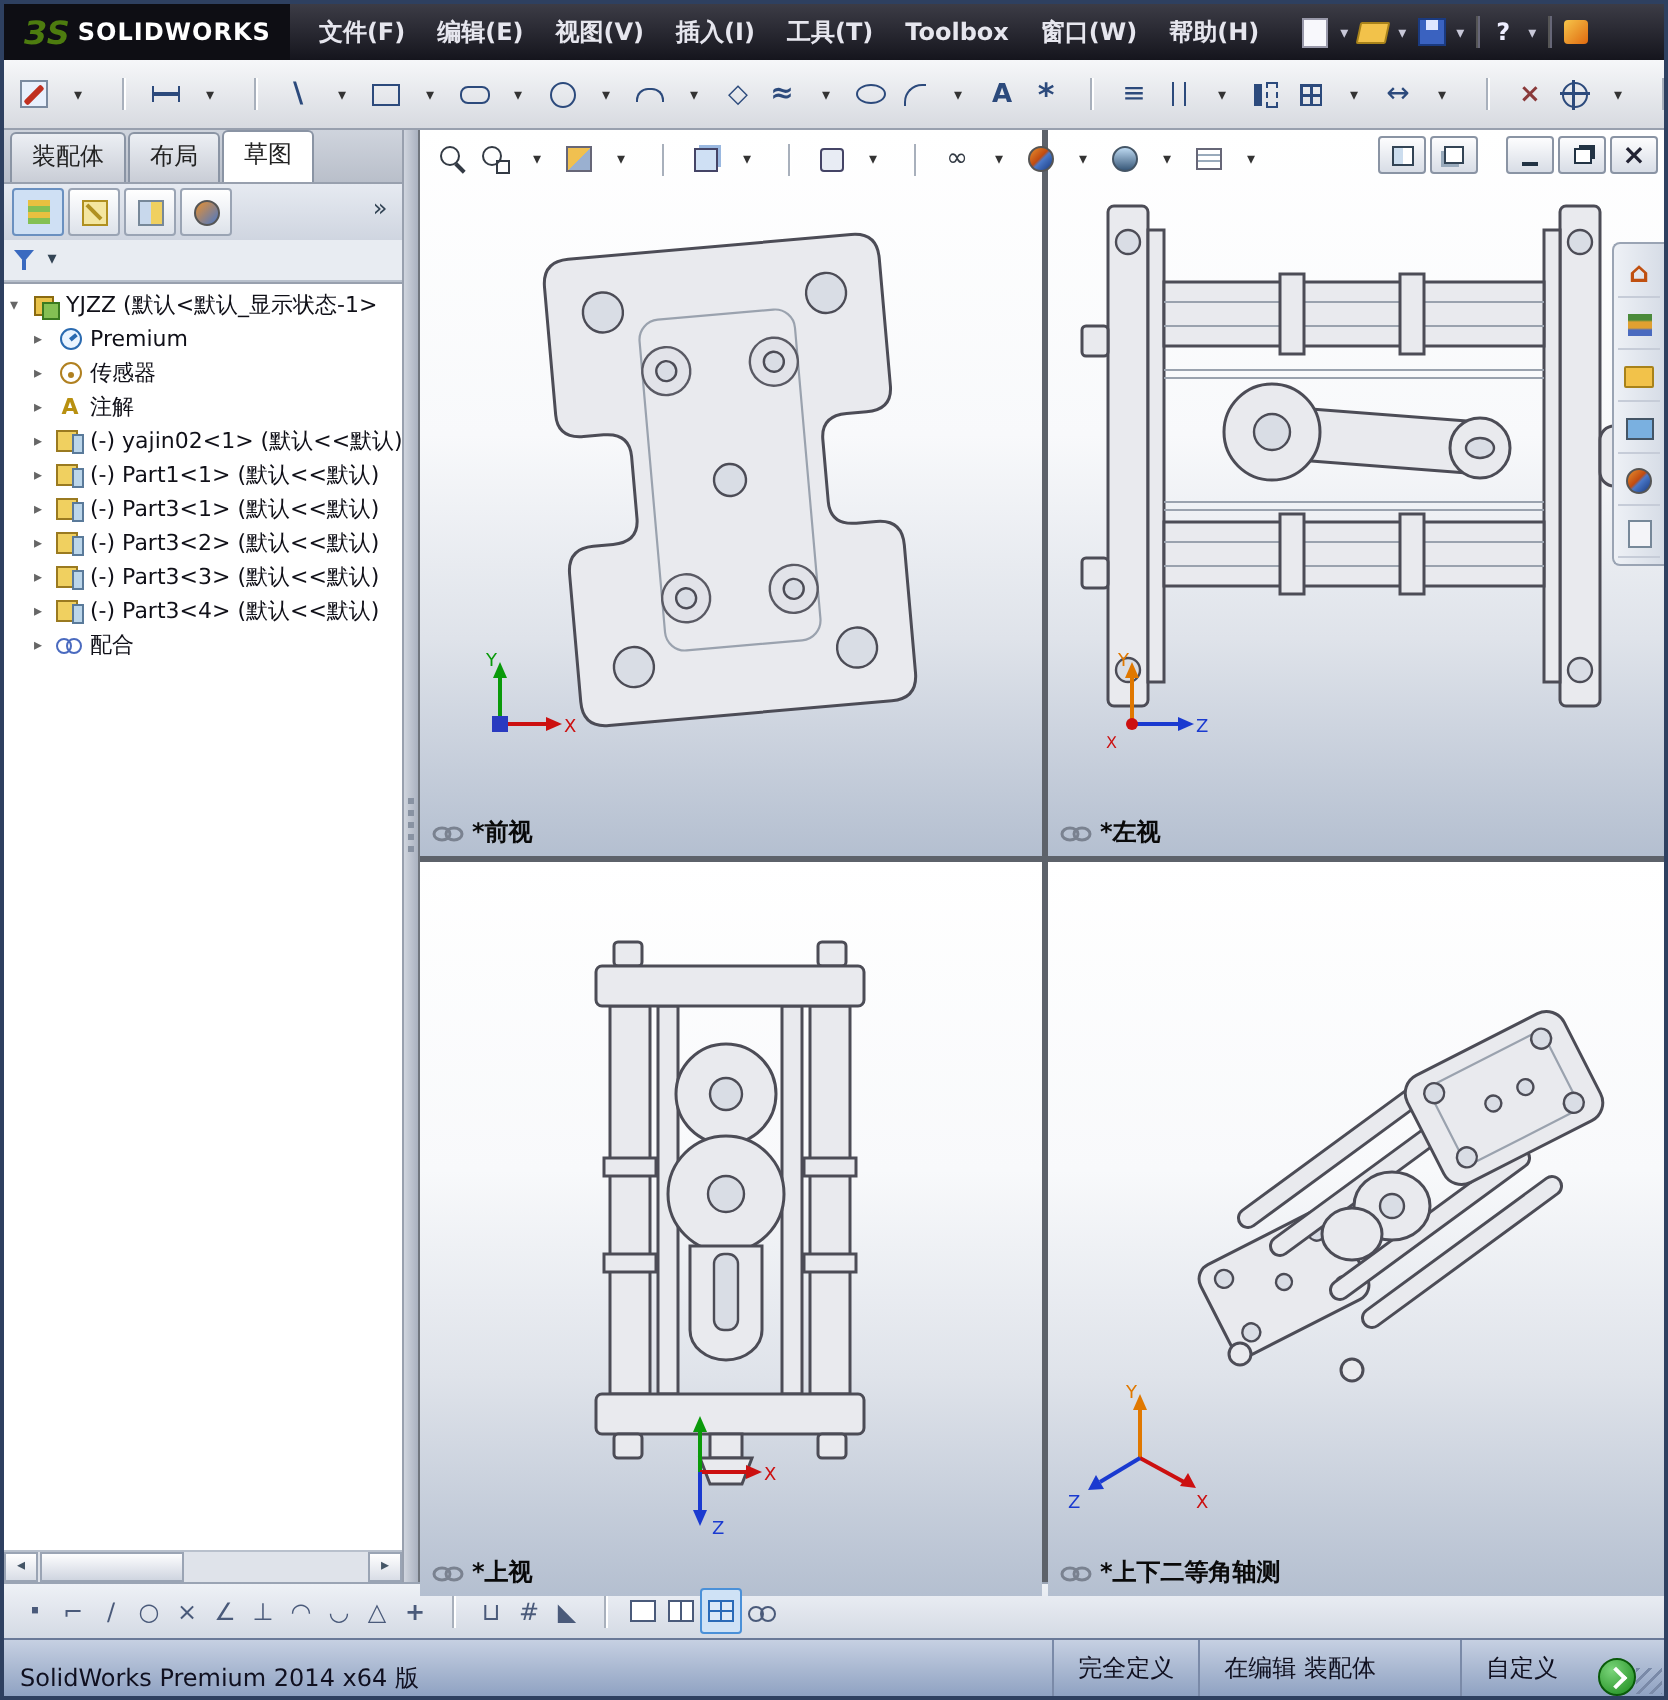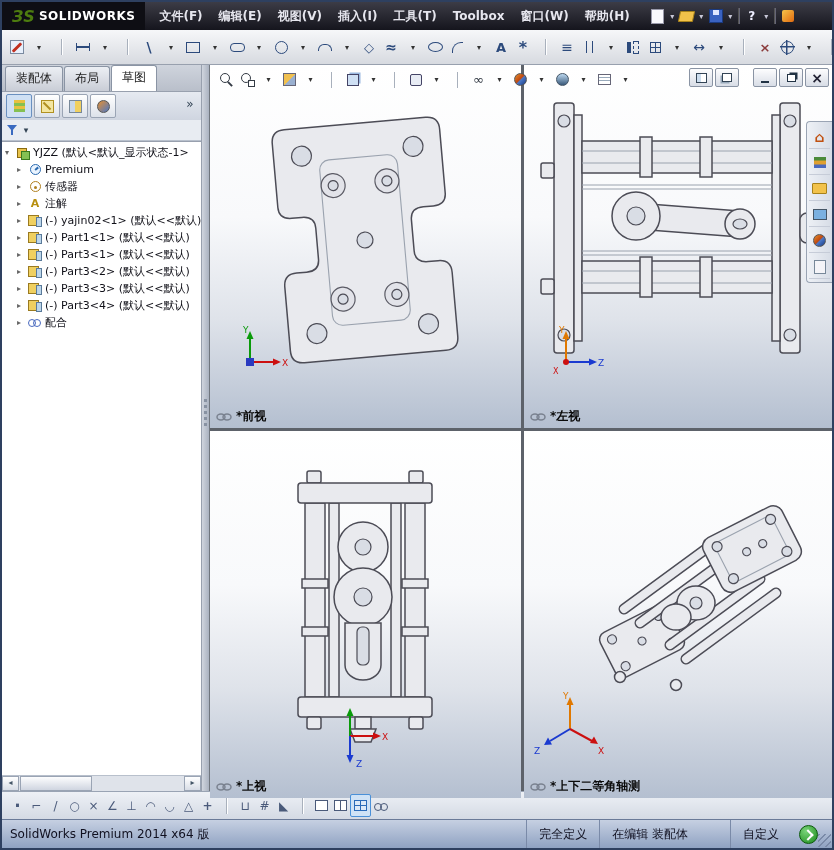--- a/index.html
+++ b/index.html
@@ -176,21 +176,21 @@
   [data-icon="snap-angle2-icon"]::before{content:"◣";}
   [data-icon="single-view-icon"]::before{content:"";width:11px;height:9px;border:1px solid #4a5a7a;background:#fff;}
   [data-icon="two-view-icon"]::before{content:"";width:11px;height:9px;border:1px solid #4a5a7a;
       background:linear-gradient(90deg,transparent 47%,#4a5a7a 47% 53%,transparent 53%),#fff;}
   .ico[data-icon="four-view-icon"]{background:#cfe2f6;border:1px solid #4a90d8;border-radius:2px;}
   [data-icon="four-view-icon"]::before{content:"";width:11px;height:9px;border:1px solid #2a6ab8;
       background:linear-gradient(#2a6ab8,#2a6ab8) center/11px 1px no-repeat,linear-gradient(#2a6ab8,#2a6ab8) center/1px 9px no-repeat,#dce9f8;}
   [data-icon="link-views-icon"]::before{content:"";position:absolute;left:3px;top:8px;width:6px;height:6px;border:1.5px solid #4a5a7a;border-radius:50%;}
   [data-icon="link-views-icon"]::after{content:"";position:absolute;left:9px;top:8px;width:6px;height:6px;border:1.5px solid #4a5a7a;border-radius:50%;}
   
-  .statusbar{height:28px;flex:none;display:flex;align-items:center;background:linear-gradient(#c6d0e2,#8fa2c2);
+  .statusbar{height:28px;flex:none;display:flex;align-items:flex-end;background:linear-gradient(#c6d0e2,#8fa2c2);
       border-top:1px solid #6a7a98;font-size:12px;color:#101020;position:relative;}
   .sb-product{padding:0 8px;}
   .sb-seg{border-left:1px solid #7a8aa8;height:100%;display:flex;align-items:center;padding:0 12px;white-space:nowrap;}
   .sb-def{margin-left:auto;}
   .sb-custom{margin-left:30px;margin-right:8px;}
   .sb-help{width:17px;height:17px;border-radius:50%;background:radial-gradient(circle at 35% 30%,#7ad47a,#1a8a1a);
       border:1px solid #0a5a0a;position:relative;margin-right:14px;flex:none;}
   .sb-help::after{content:"";position:absolute;left:4px;top:5px;width:6px;height:6px;border-top:2px solid #fff;border-right:2px solid #fff;transform:rotate(45deg);}
   .statusbar::after{content:"";position:absolute;right:1px;bottom:1px;width:13px;height:13px;
       background:repeating-linear-gradient(135deg,#7a8aa8 0 1.5px,transparent 1.5px 4.5px);}

